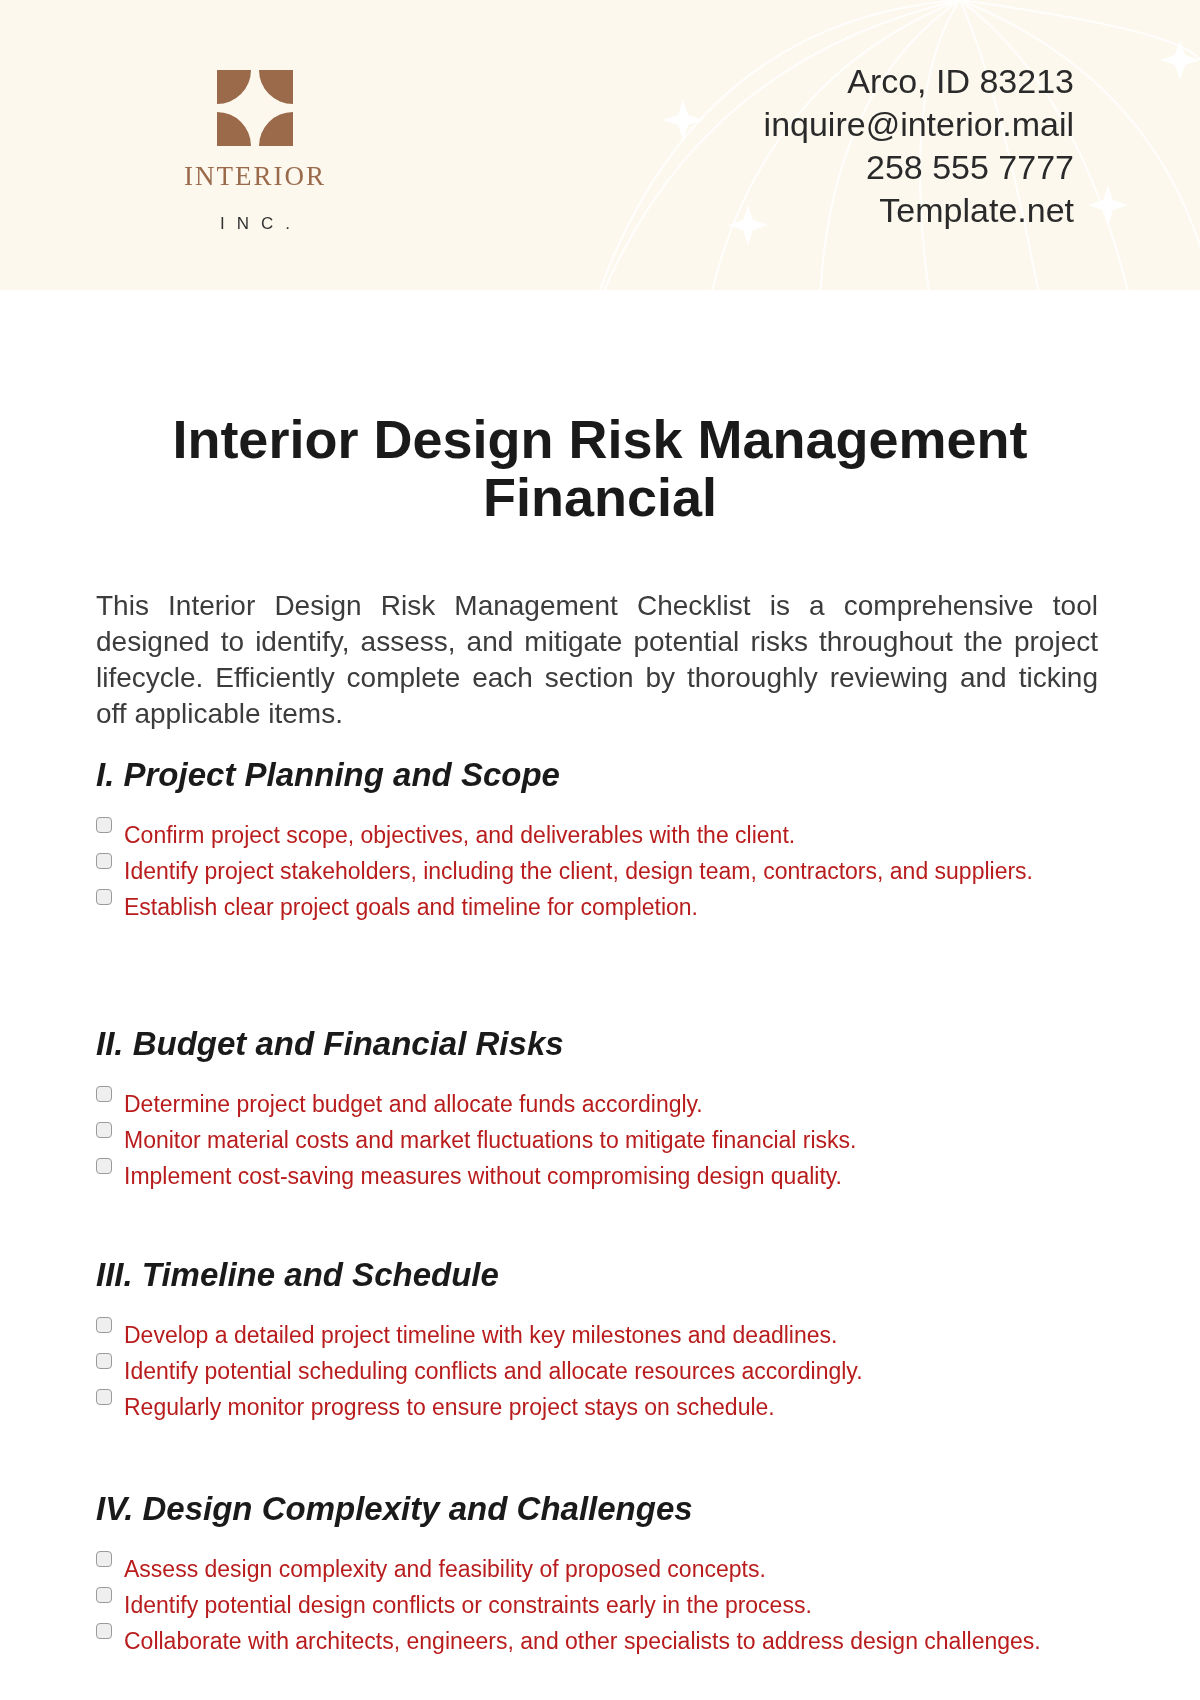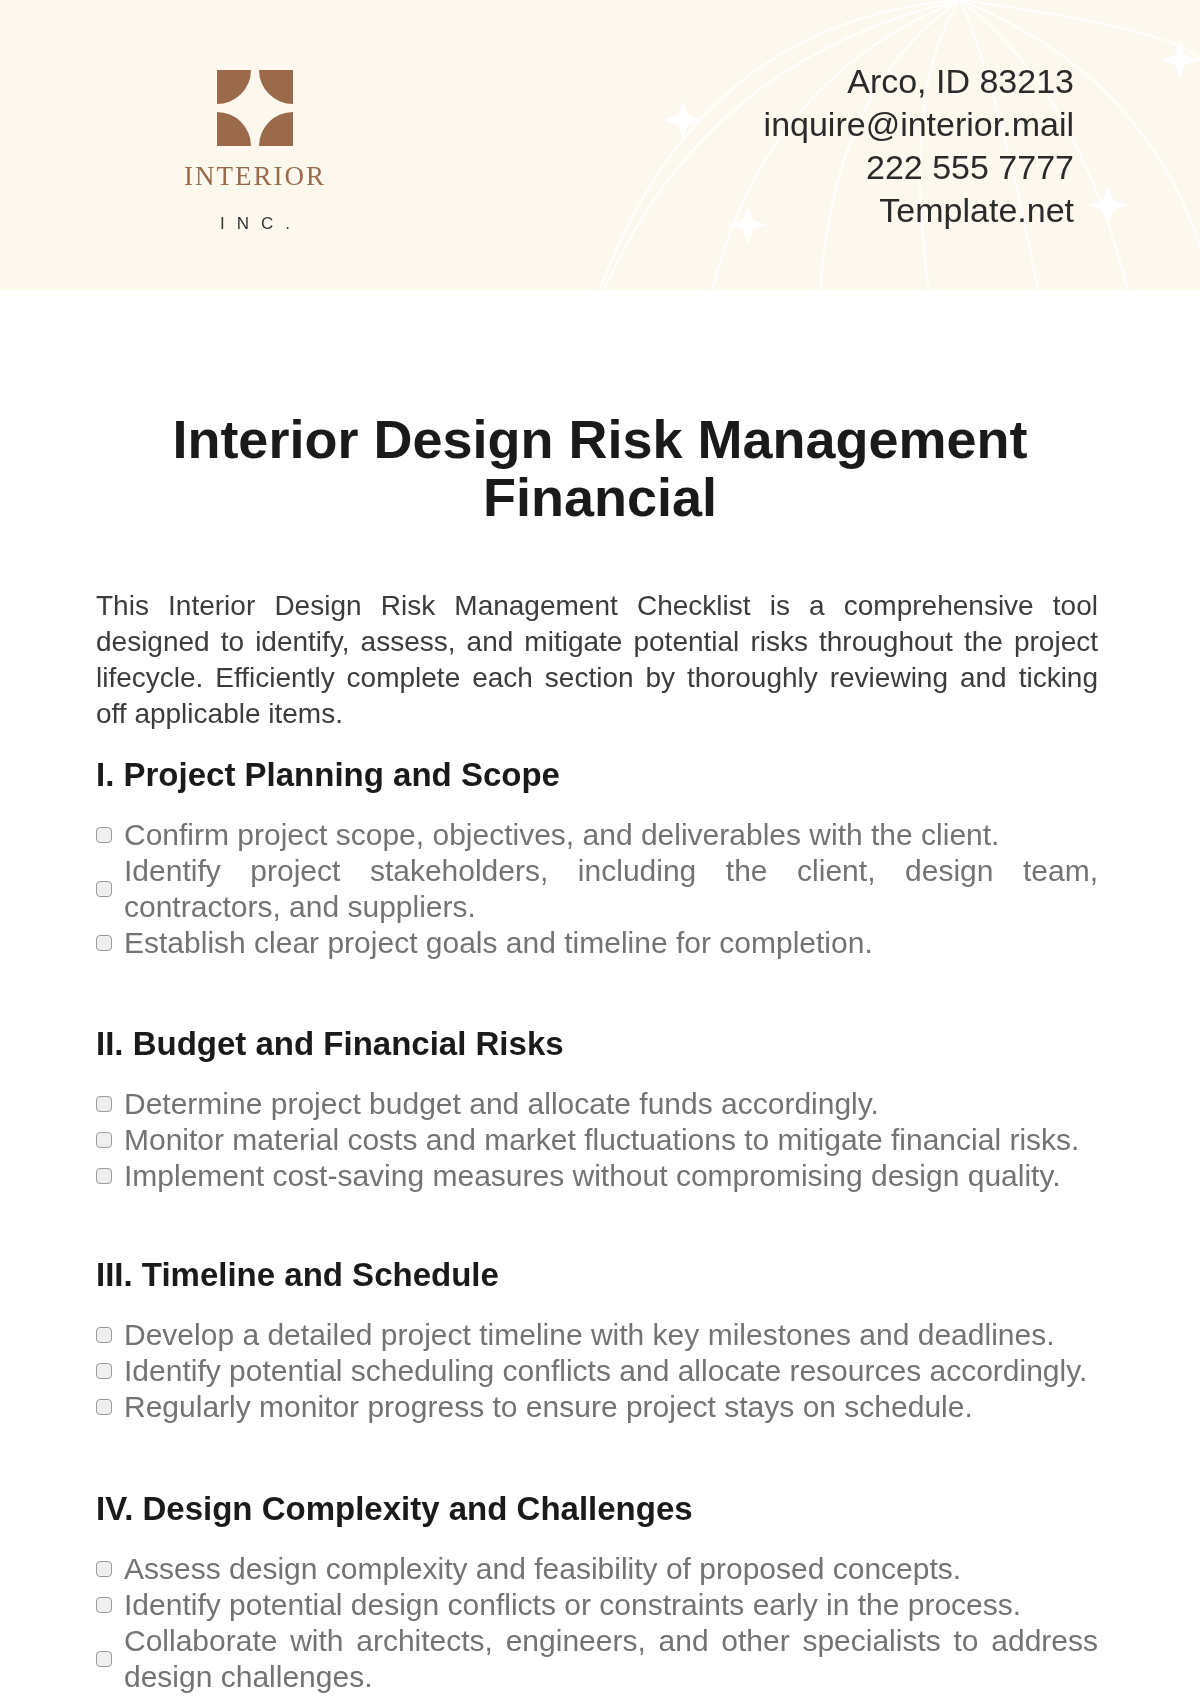--- a/index.html
+++ b/index.html
@@ -27,23 +27,23 @@
   }
   .title {
     position: absolute; left: 100px; width: 1000px; top: 410px; text-align: center;
     font-size: 54px; font-weight: bold; color: #1a1a1a; line-height: 58px;
   }
   .intro {
     position: absolute; left: 96px; width: 1002px; top: 588px;
     font-size: 28px; line-height: 36px; text-align: justify; color: #3c3c3c;
   }
   .section { position: absolute; left: 96px; width: 1002px; }
-  .section h2 { margin: 0; font-size: 33px; font-weight: bold; color: #1a1a1a; line-height: 40px; }
+  .section h2 { margin: 0; font-size: 33px; font-weight: bold; color: #1a1a1a; line-height: 40px; font-style: italic; }
   .items { margin-top: 22px; }
-  .item { display: flex; align-items: center; font-size: 30px; line-height: 36px; color: #737373; }
+  .item { display: flex; font-size: 23px; line-height: 36px; color: #b91c1c; }
   .cb {
     flex: 0 0 auto; width: 16px; height: 16px; border: 1.5px solid #9a9a9a; border-radius: 4px;
     background: #efefef; margin-right: 12px; box-sizing: border-box;
   }
   .item-text { flex: 1; text-align: justify; }
 </style>
 </head>
 <body>
 
 <div class="header">
@@ -76,21 +76,21 @@
         <path d="M76 76 H42 A34 34 0 0 1 76 42 Z"></path>
       </g>
     </svg>
     <div class="logo-name">INTERIOR</div>
     <div class="logo-sub">INC.</div>
   </div>
 
   <div class="contact">
     <div>Arco, ID 83213</div>
     <div>inquire@interior.mail</div>
-    <div>222 555 7777</div>
+    <div>258 555 7777</div>
     <div>Template.net</div>
   </div>
 </div>
 
 <div class="title">
   <div>Interior Design Risk Management</div>
   <div>Financial</div>
 </div>
 
 <div class="intro">This Interior Design Risk Management Checklist is a comprehensive tool designed to identify, assess, and mitigate potential risks throughout the project lifecycle. Efficiently complete each section by thoroughly reviewing and ticking off applicable items.</div>

